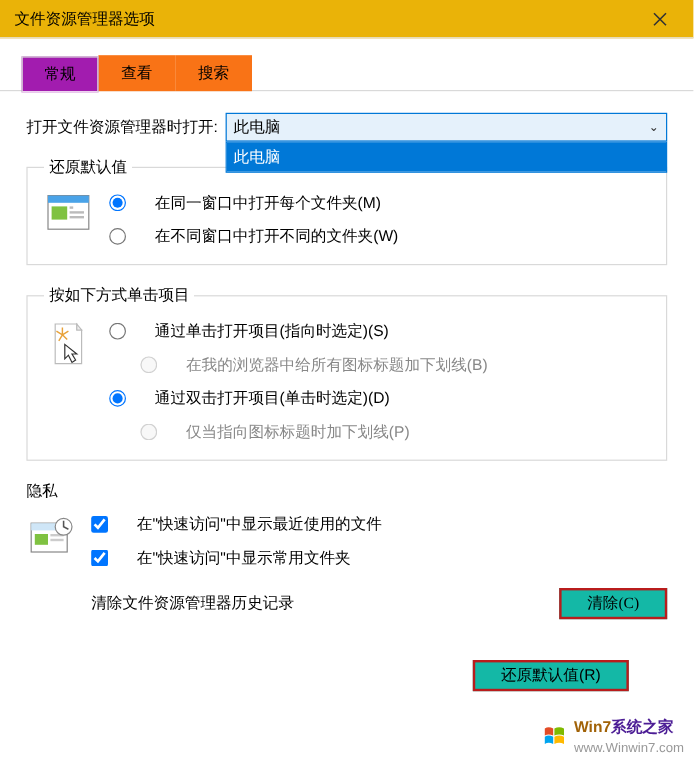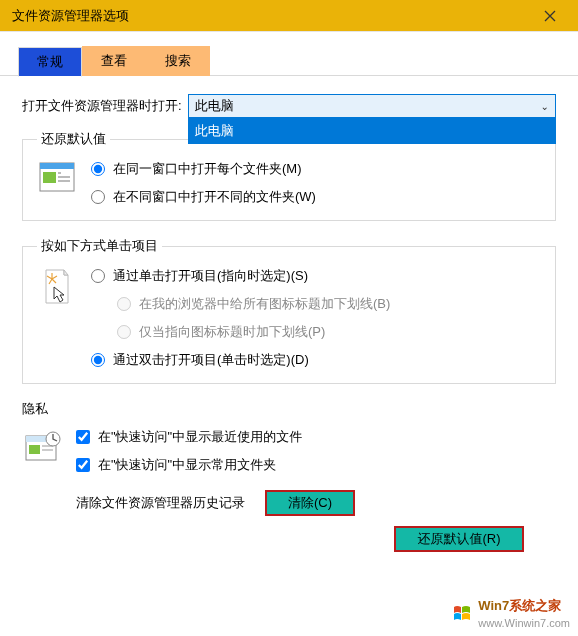--- a/index.html
+++ b/index.html
@@ -32,31 +32,31 @@
     padding-left: 18px;
     border-bottom: 1px solid #d9d9d9;
     margin-top: 14px;
     height: 30px;
   }
   .tab {
     padding: 5px 18px 0 18px;
     border: 1px solid transparent;
     border-bottom: none;
     height: 30px;
-    background: #fdba74;
+    background: #f97316;
     font-size: 13px;
     position: relative;
   }
   .tab.active {
     border-color: #d9d9d9;
     border-bottom: 1px solid #fff;
     z-index: 2;
     top: 1px;
     height: 30px;
-    background: #1d4ed8;
+    background: #a21caf;
   }
   .content {
     padding: 14px 22px 0 22px;
   }
   .row-line {
     display: flex;
     align-items: center;
     gap: 6px;
     margin: 4px 0 12px 0;
   }
@@ -101,63 +101,64 @@
   }
   .icon-col {
     width: 40px;
     display: flex;
     align-items: flex-start;
     justify-content: center;
     padding-top: 2px;
   }
   .controls-col { flex: 1; display: flex; flex-direction: column; gap: 10px; }
   .radio-row, .check-row {
-    display: flex; align-items: center; gap: 8px;
+    display: flex; align-items: center; gap: 24px;
   }
   .radio-row.sub {
     margin-left: 26px;
     color: #888;
   }
   .radio-row input[type=radio], .check-row input[type=checkbox] {
     width: 14px; height: 14px; margin: 0;
   }
   .radio-row.sub input[type=radio] { accent-color: #bbb; }
   .privacy-section { margin: 0 0 10px 0; }
   .privacy-label { margin-bottom: 10px; }
   .privacy-body { display: flex; gap: 14px; }
   .clear-row {
-    display: flex; align-items: center; 
-    gap: 20px;
+    display: flex; align-items: center; justify-content: space-between;
+    gap: 34px;
     margin-top: 6px;
+    font-family: Liberation Serif, serif;
   }
   .btn {
     min-width: 90px;
     height: 26px;
     border: 2px solid #b91c1c;
     background: #14b8a6;
     font: inherit;
     padding: 0 14px;
   }
   .footer {
     display: flex;
     justify-content: flex-end;
     padding-right: 32px;
     margin-top: 4px;
   }
-  .btn.restore { min-width: 130px; }
+  .btn.restore { min-width: 130px; margin-top: 24px; }
   .watermark {
     position: absolute;
     right: 8px; bottom: 6px;
     font-size: 13px;
     font-weight: bold;
     display: flex; align-items: center; gap: 4px;
     font-family: "Segoe UI", sans-serif;
   }
   .watermark .win7 { color: #a16207; }
-  .watermark .rest { color: #c2410c; }
+  .watermark .rest { color: #4c1d95; }
   .watermark .domain { color: #999; font-weight: normal; font-size: 11px; }
   .winflag { width: 22px; height: 22px; }
   
   .browse-icon rect.frame { fill:#fff; stroke:#888; }
   .privacy-icon rect.frame { fill:#fff; stroke:#888; }
 </style>
 </head>
 <body>
 
 <div class="titlebar">
@@ -229,27 +230,27 @@
       </div>
       <div class="controls-col">
         <label class="radio-row">
           <input type="radio" name="click" style="">
           <span>通过单击打开项目(指向时选定)(S)</span>
         </label>
         <label class="radio-row sub">
           <input type="radio" name="underline" disabled="" style="">
           <span>在我的浏览器中给所有图标标题加下划线(B)</span>
         </label>
+        <label class="radio-row">
+          <input type="radio" name="click" checked="" style="">
+          <span>通过双击打开项目(单击时选定)(D)</span>
+        </label>
         <label class="radio-row sub">
           <input type="radio" name="underline" disabled="" style="">
           <span>仅当指向图标标题时加下划线(P)</span>
-        </label>
-        <label class="radio-row">
-          <input type="radio" name="click" checked="" style="">
-          <span>通过双击打开项目(单击时选定)(D)</span>
         </label>
       </div>
     </div>
   </fieldset>
 
   <div class="privacy-section">
     <div class="privacy-label">隐私</div>
     <div class="privacy-body">
       <div class="icon-col">
         <svg class="privacy-icon" width="38" height="34" viewBox="0 0 38 34">

